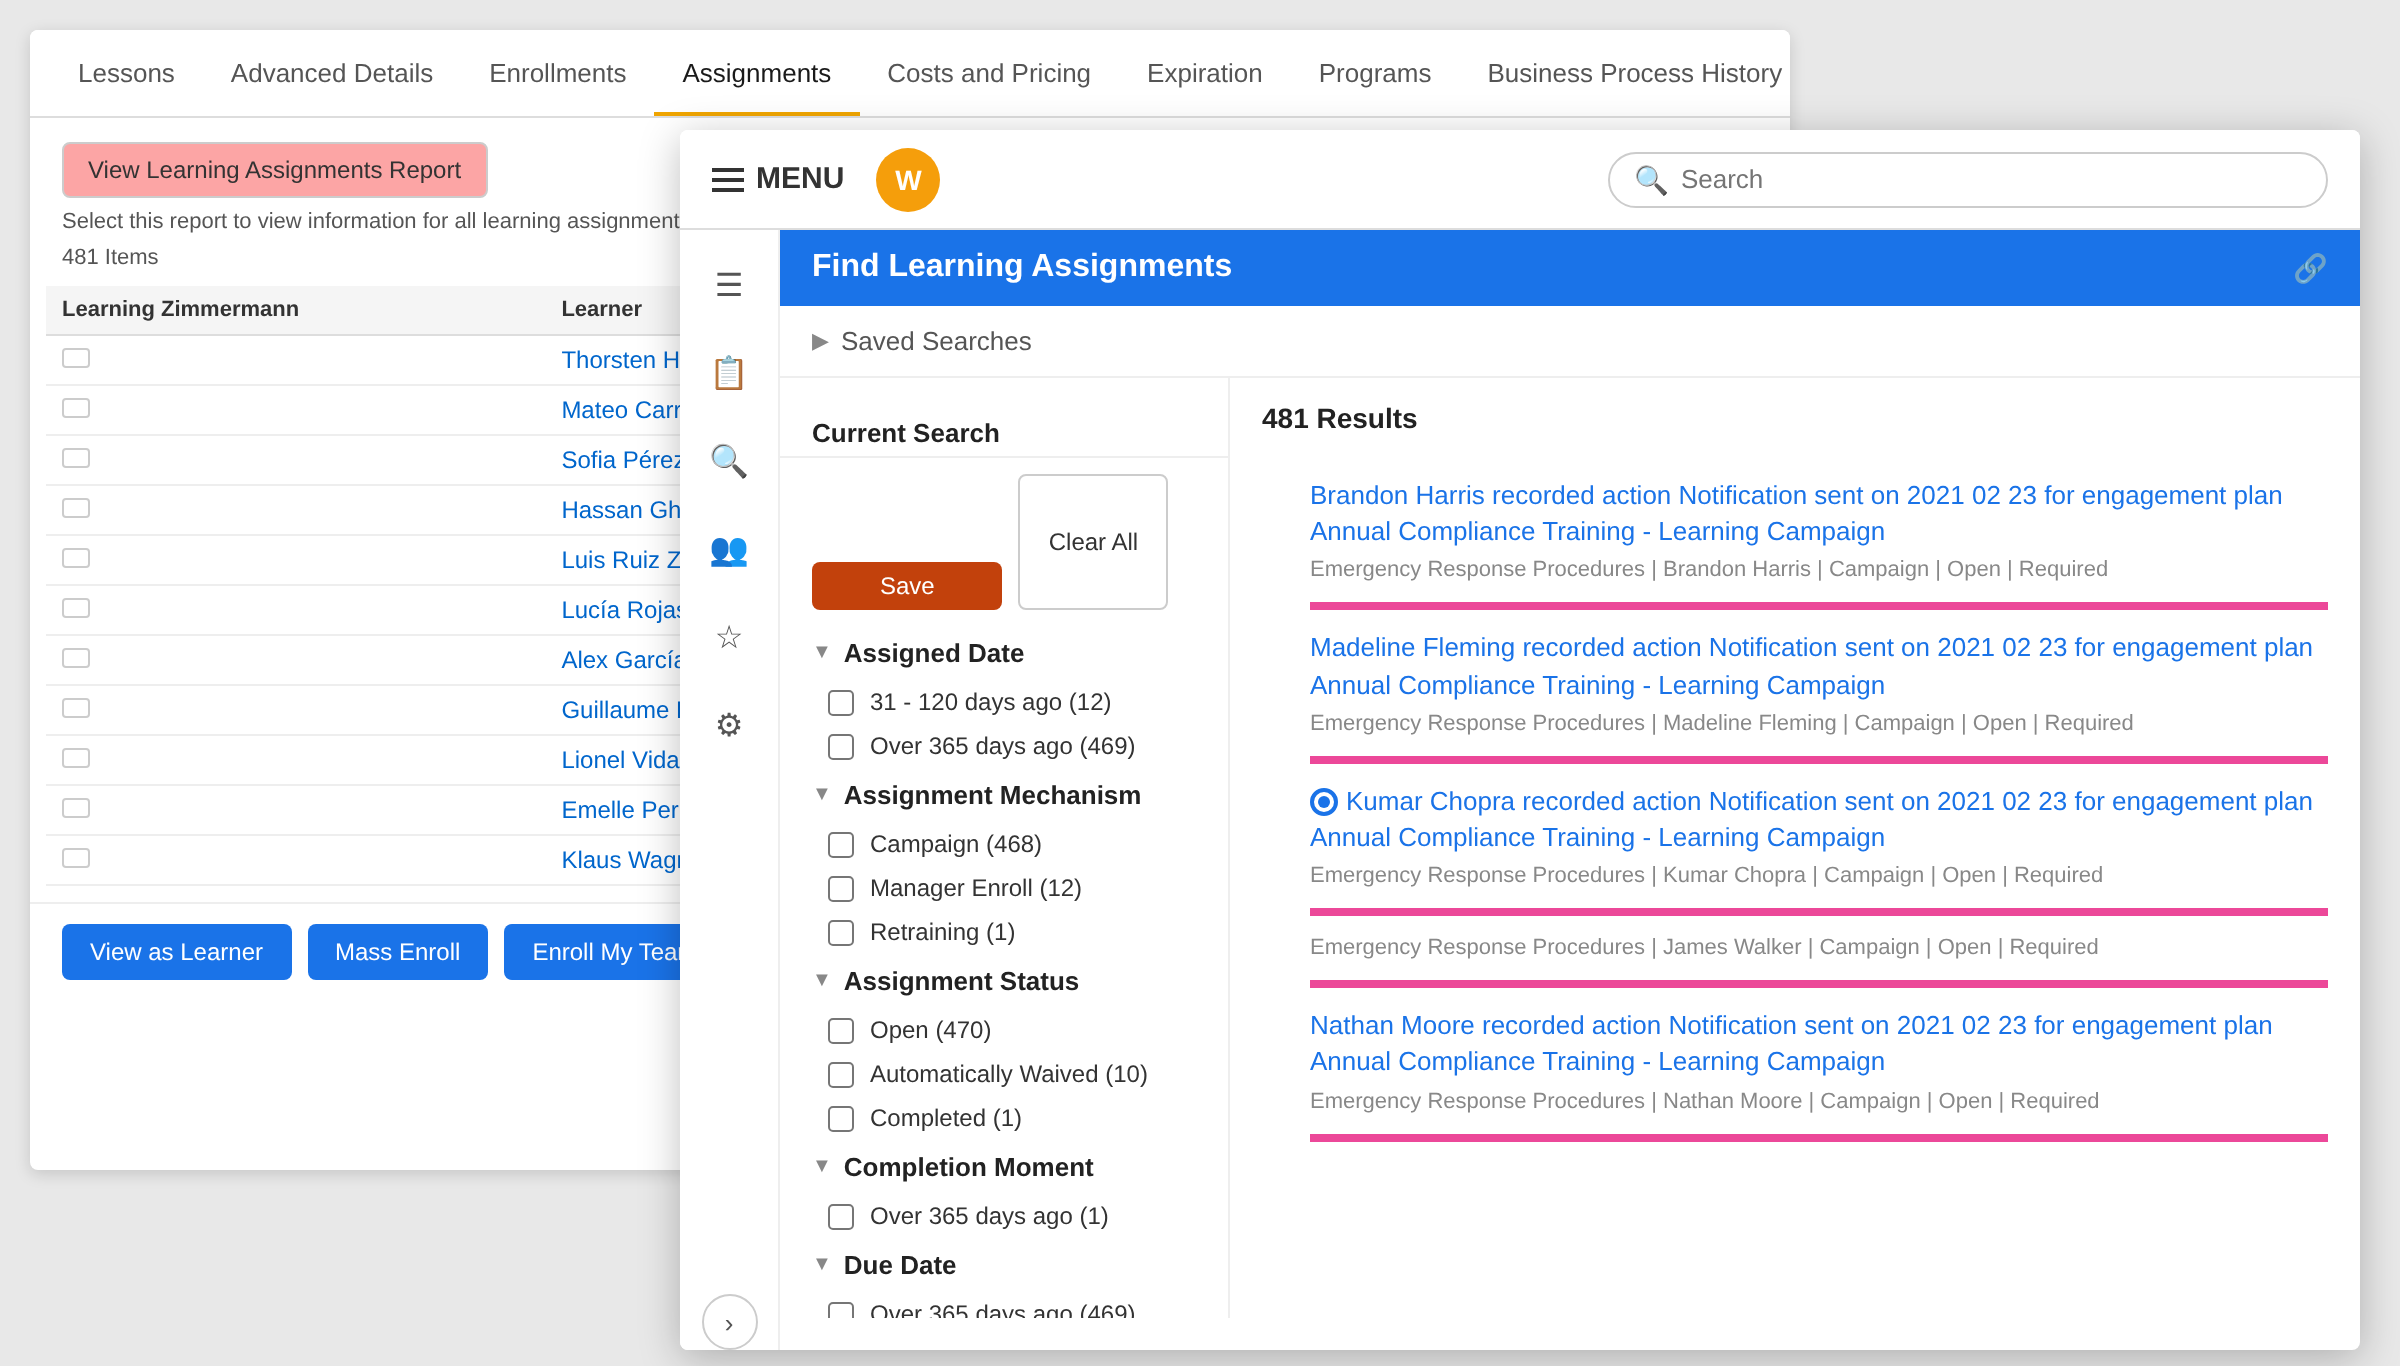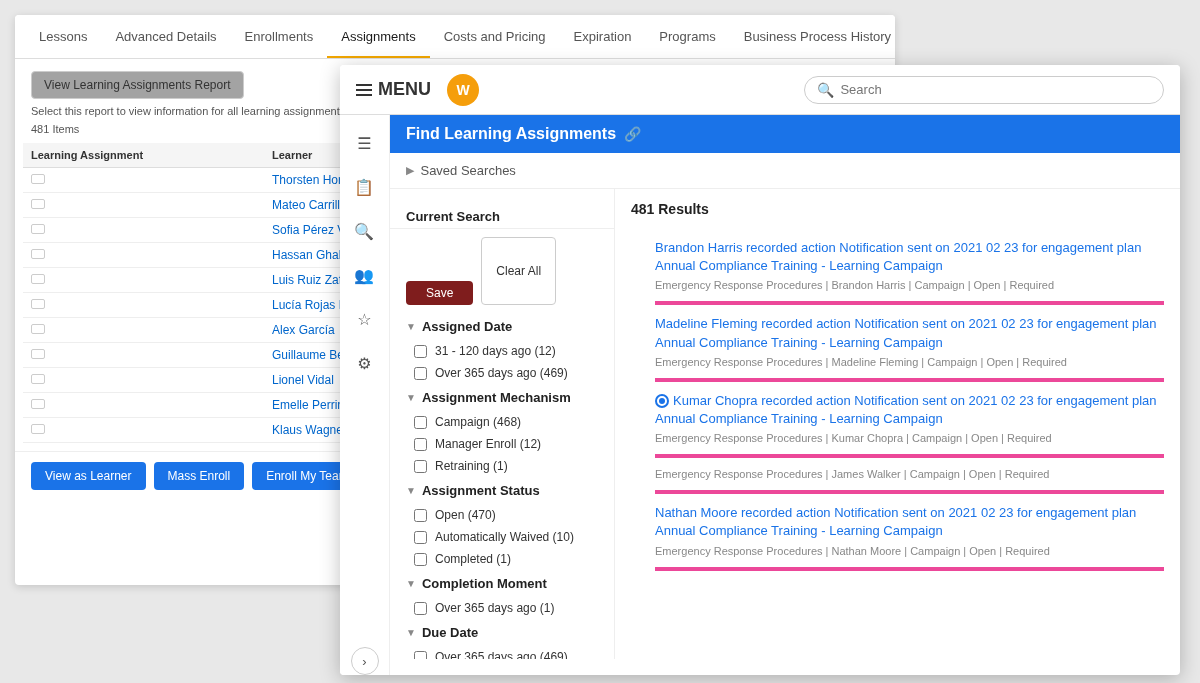--- a/index.html
+++ b/index.html
@@ -50,21 +50,21 @@
       font-weight: 500;
       background: #fff;
     }
 
     
     .report-area {
       padding: 12px 16px 8px;
     }
     .report-btn {
       border: 1px solid #ccc;
-      background: #a3a3a3;
+      background: #fca5a5;
       padding: 6px 12px;
       border-radius: 4px;
       font-size: 12px;
       cursor: pointer;
       color: #333;
     }
     .report-hint {
       font-size: 11px;
       color: #555;
       margin-top: 6px;
@@ -158,21 +158,21 @@
       align-items: center;
       padding: 0 16px;
       height: 50px;
       border-bottom: 1px solid #ddd;
       background: #fff;
     }
     .menu-btn {
       display: flex;
       align-items: center;
       gap: 6px;
-      font-size: 18px;
+      font-size: 15px;
       font-weight: 600;
       color: #333;
       cursor: pointer;
       margin-right: 16px;
     }
     .hamburger {
       display: flex;
       flex-direction: column;
       gap: 3px;
     }
@@ -256,20 +256,21 @@
     
     .fg-header {
       background: #1a73e8;
       color: #fff;
       padding: 10px 16px;
       font-size: 16px;
       font-weight: 600;
       display: flex;
       align-items: center;
       gap: 8px;
+      justify-content: space-between;
     }
     .link-icon {
       font-size: 14px;
       color: rgba(255,255,255,0.8);
     }
 
     
     .saved-searches {
       padding: 10px 16px;
       border-bottom: 1px solid #eee;
@@ -330,25 +331,25 @@
       font-weight: 600;
       color: #222;
       border-bottom: 1px solid #eee;
     }
     .search-btns {
       display: flex;
       gap: 8px;
       padding: 8px 16px;
     }
     .btn-save {
-      background: #7f1d1d;
+      background: #c2410c;
       color: #fff;
       border: none;
       border-radius: 4px;
-      padding: 5px 20px;
+      padding: 5px 34px;
       font-size: 12px;
       cursor: pointer;
       margin-top: 44px;
     }
     .btn-clear {
       background: #fff;
       color: #333;
       border: 1px solid #ccc;
       border-radius: 4px;
       padding: 5px 14px;
@@ -448,21 +449,21 @@
   <div class="report-area">
     <button class="report-btn">View Learning Assignments Report</button>
     <div class="report-hint">Select this report to view information for all learning assignments or filter your results.</div>
     <div class="items-count">481 Items</div>
   </div>
 
   <div style="padding: 0 8px;">
     <table class="bg-table">
       <thead>
         <tr>
-          <th>Learning Assignment</th>
+          <th>Learning Zimmermann</th>
           <th>Learner</th>
           <th>Assignment Status</th>
           <th>Assigned By</th>
         </tr>
       </thead>
       <tbody id="bg-table-body">
           <tr>
       <td><span style="display:inline-block;width:14px;height:10px;border:1px solid #ccc;border-radius:2px;"></span></td>
       <td style="color:#0066cc;">Thorsten Horn</td>
       <td class="status-open">Open</td>

